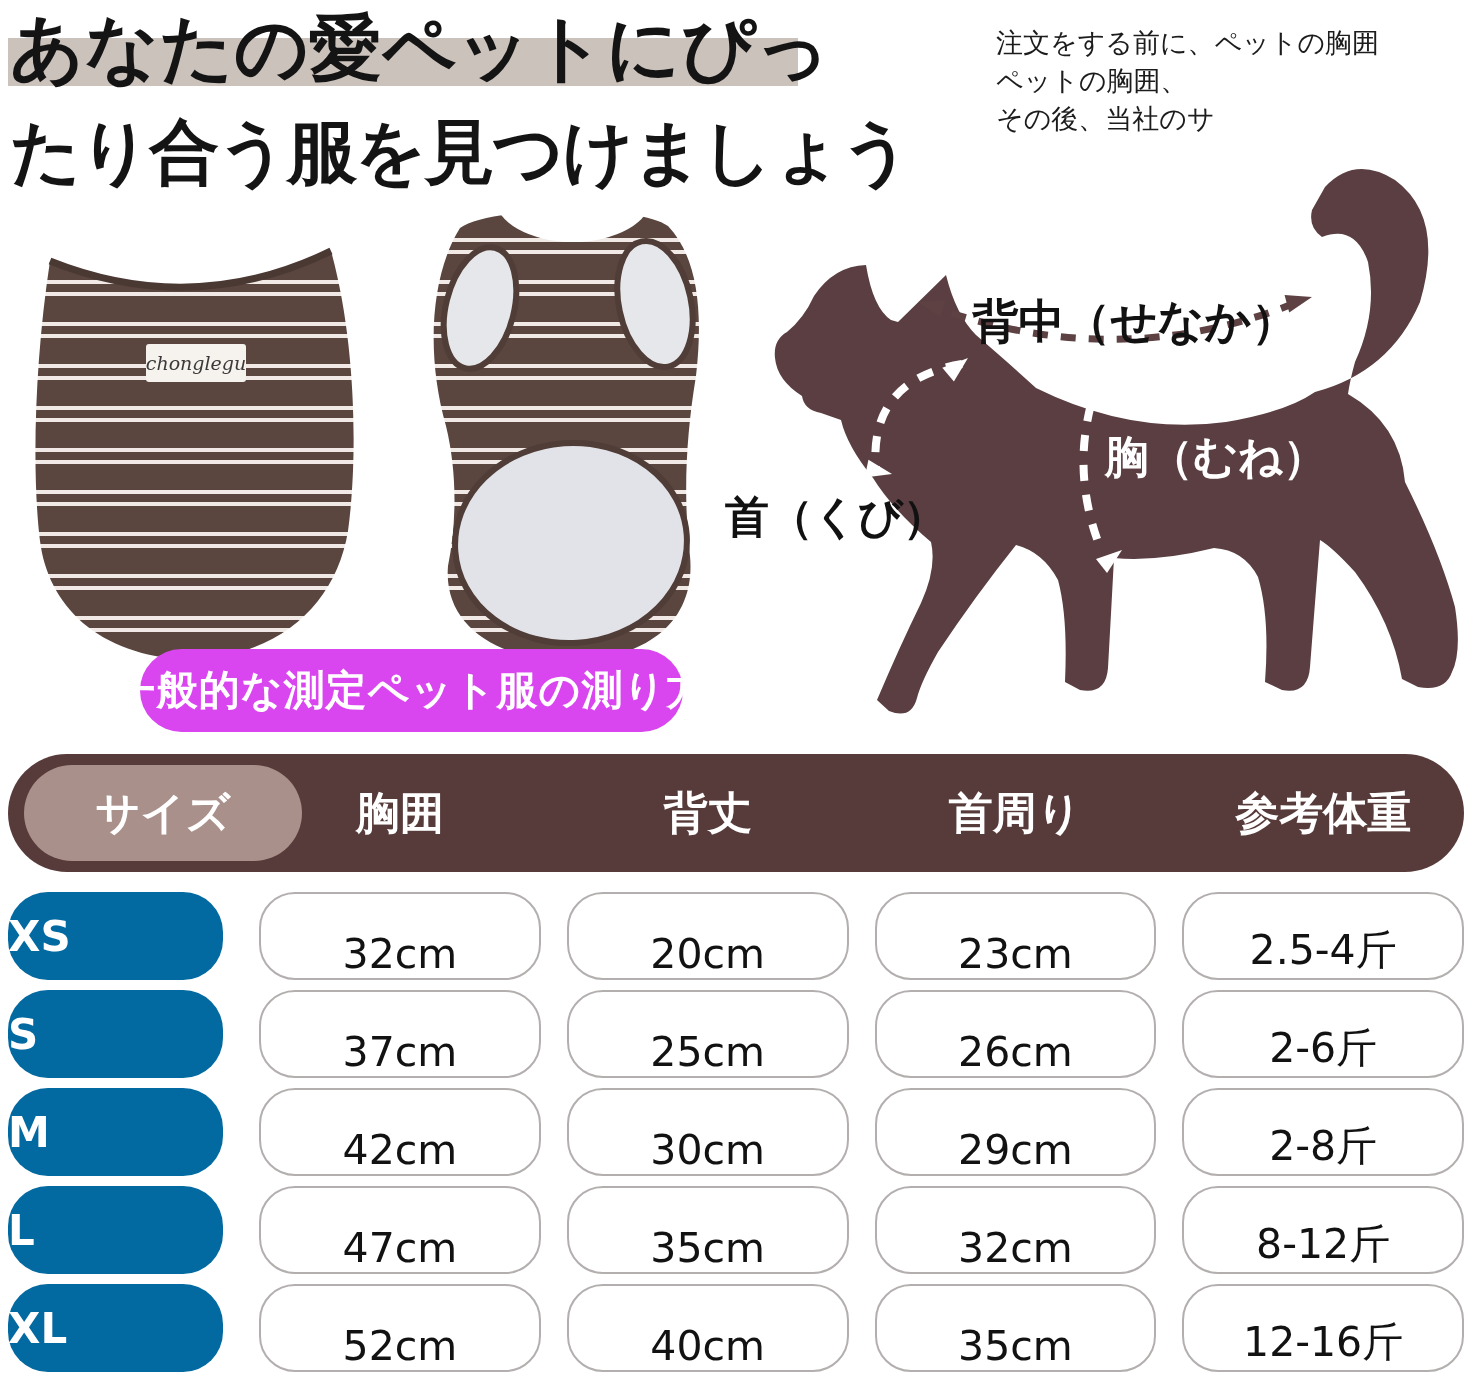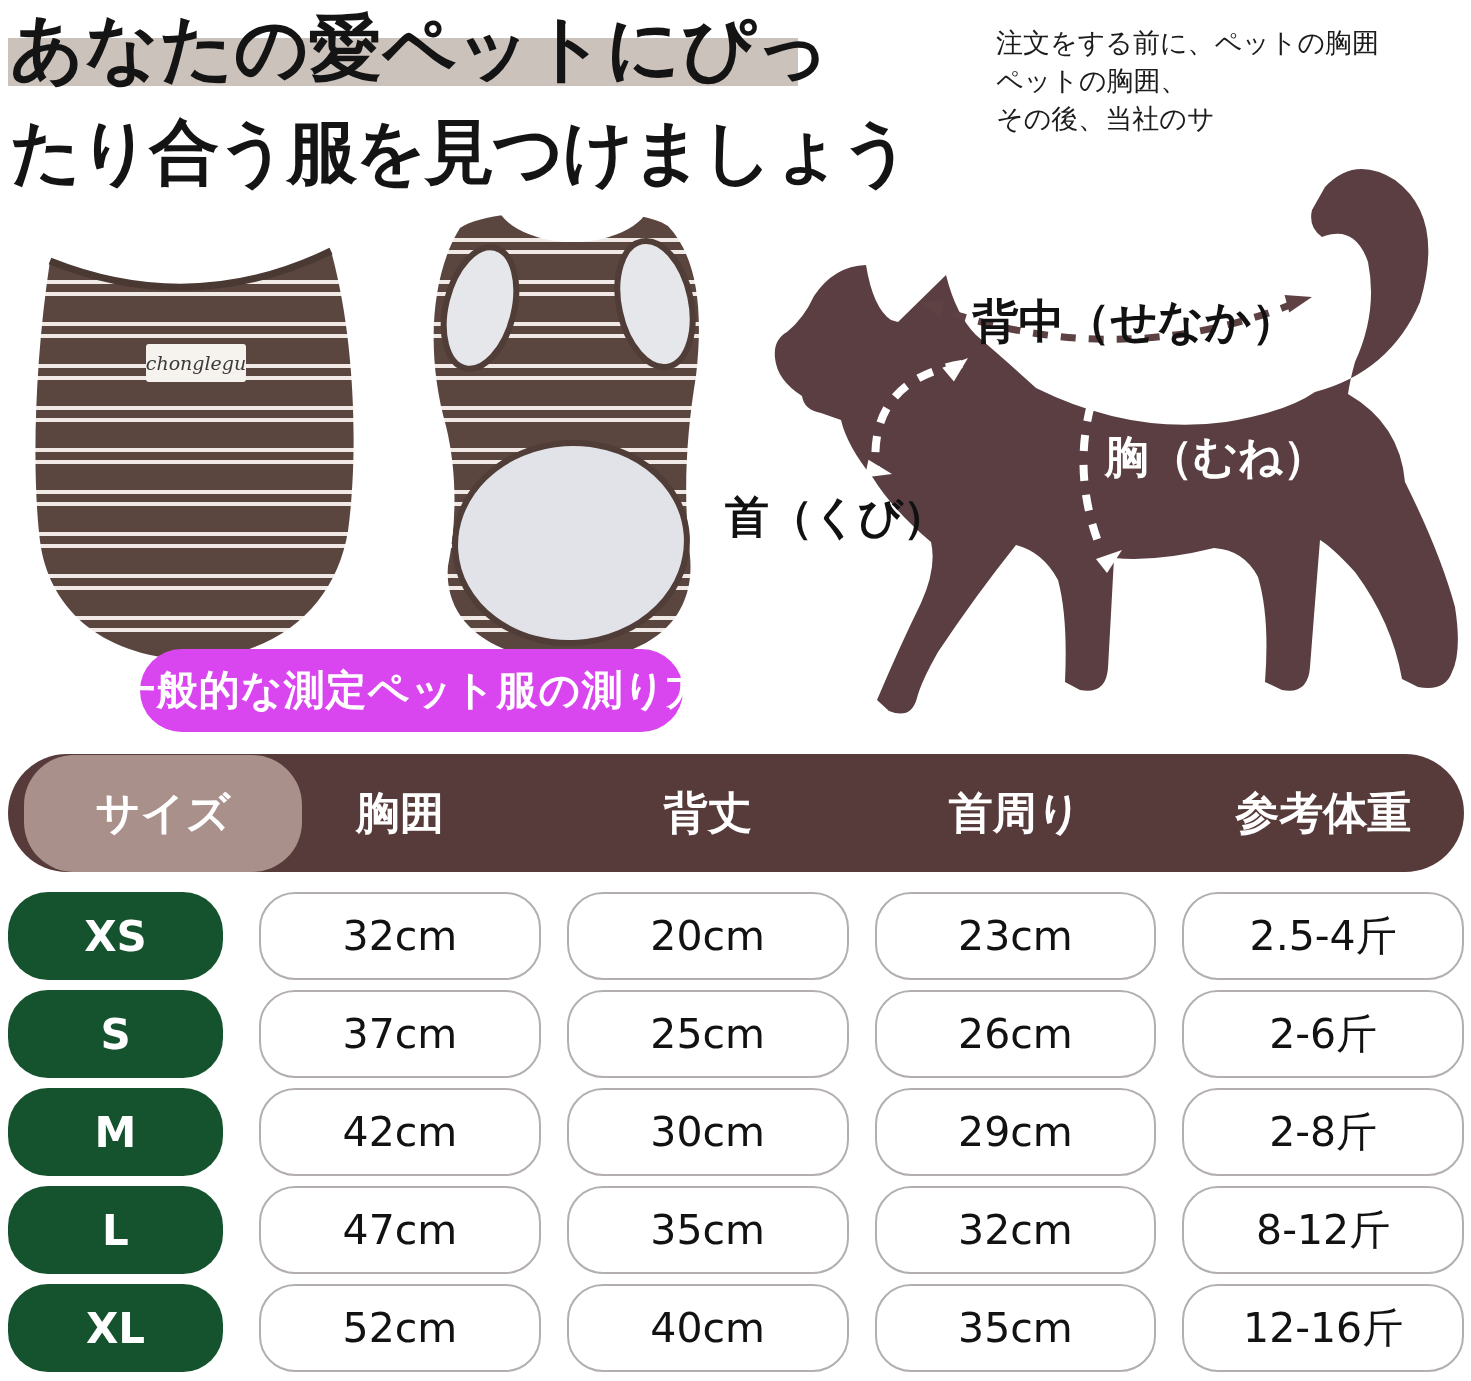--- a/index.html
+++ b/index.html
@@ -29,31 +29,31 @@
   .caption-pill span{ color:#fff; font-size:41px; font-weight:800; letter-spacing:1px; white-space:nowrap; }
 
   
   .cat-svg{ position:absolute; left:700px; top:152px; z-index:1; }
   .diagram-label{ font-weight:800; }
 
   
   .size-table{ position:absolute; left:8px; top:754px; width:1456px; z-index:2; }
   .tbl-header{ height:118px; background:#573b3a; border-radius:59px;
     display:grid; grid-template-columns:225px 1fr 1fr 1fr 1fr; column-gap:26px; align-items:center; }
-  .size-header-pill{ width:278px; height:117px; margin-left:16px; background:#a9908a; border-radius:50px;
+  .size-header-pill{ width:278px; height:96px; margin-left:16px; background:#a9908a; border-radius:50px;
     display:flex; align-items:center; justify-content:center; }
   .size-header-pill span{ color:#fff; font-size:44px; font-weight:800; }
   .col-head{ color:#fff; font-size:44px; font-weight:800; text-align:center; white-space:nowrap; }
   .tbl-rows{ margin-top:20px; display:flex; flex-direction:column; gap:10px; }
   .tbl-row{ display:grid; grid-template-columns:225px 1fr 1fr 1fr 1fr; column-gap:26px; height:88px; }
-  .size-pill{ width:215px; height:88px; background:#14532d; border-radius:40px;
-    display:flex; align-items:center; justify-content:center; }
+  .size-pill{ width:215px; height:88px; background:#0369a1; border-radius:40px;
+    display:flex; align-items:center; justify-content:flex-start; }
   .size-pill span{ color:#fff; font-size:42px; font-weight:700; }
   .cell{ background:#fff; border:2px solid #b3afae; border-radius:36px;
-    display:flex; align-items:center; justify-content:center; }
+    display:flex; align-items:flex-end; justify-content:center; }
   .cell span{ color:#121212; font-size:41px; font-weight:400; white-space:nowrap; }
 </style>
 </head>
 <body>
 
 <div id="canvas">
 
   <div class="title-highlight"></div>
   <div class="title-line1">あなたの愛ペットにぴっ</div>
   <div class="title-line2">たり合う服を見つけましょう</div>

